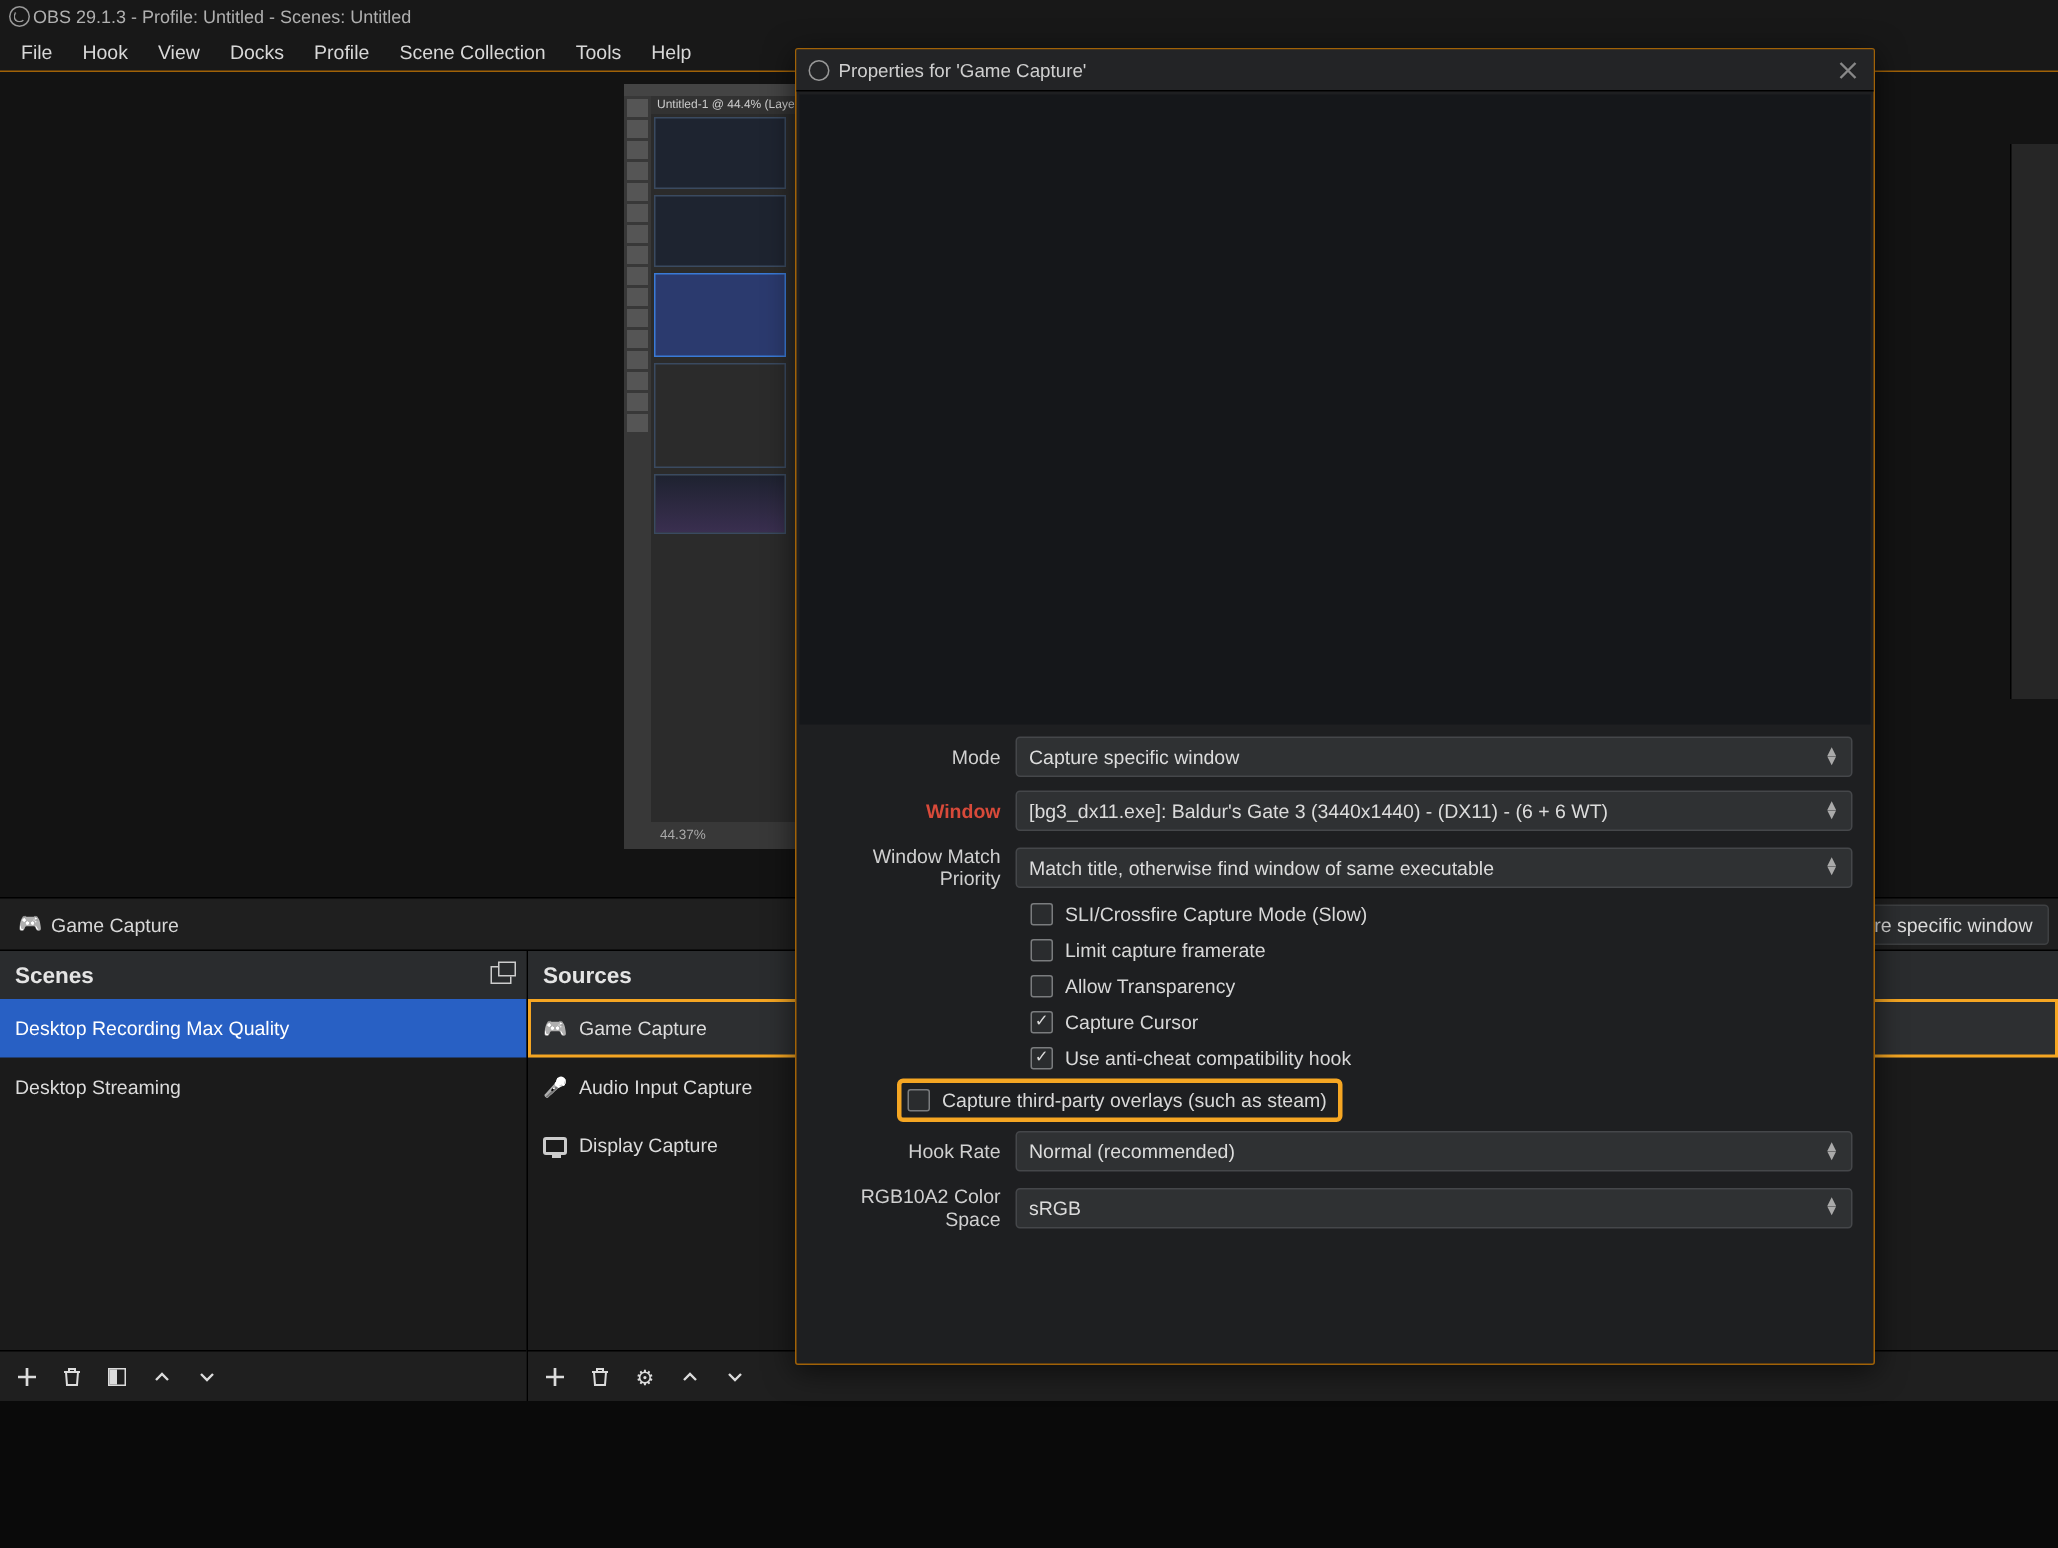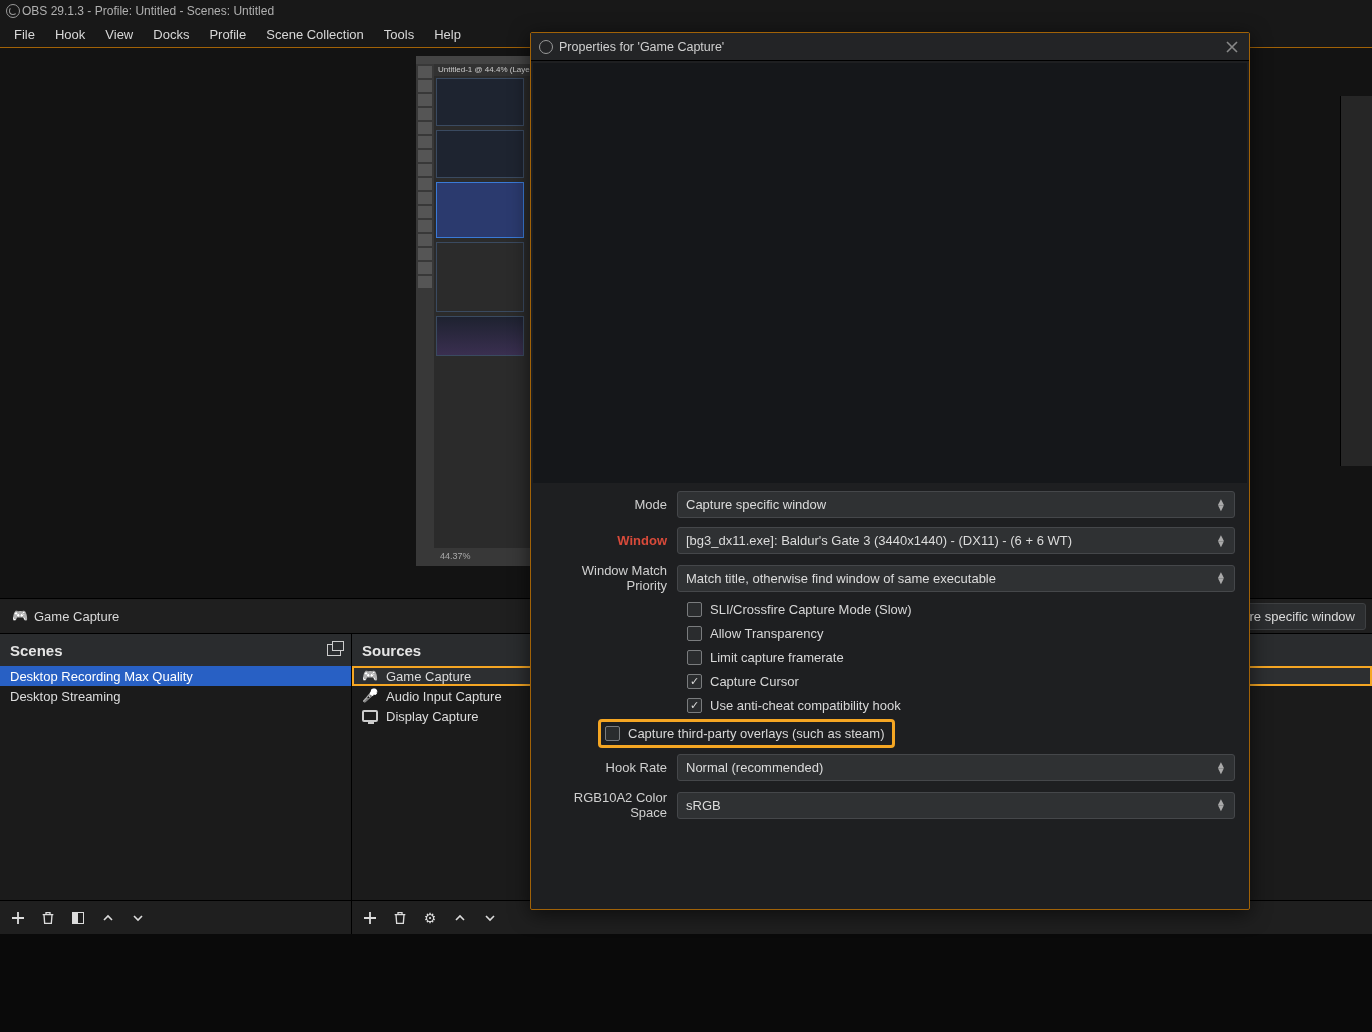--- a/index.html
+++ b/index.html
@@ -33,21 +33,21 @@
 
 .panels { display:flex; height: 300px; }
 .panel { display:flex; flex-direction:column; background:#1b1b1b; }
 .panel.scenes { width: 352px; border-right:1px solid #000; }
 .panel.sources { flex:1; }
 .panel-head { height:32px; background:#2a2c2e; display:flex; align-items:center; justify-content:space-between; padding:0 10px; font-weight:600; font-size:15px; color:#e4e4e4; }
 .panel-body { flex:1; overflow:auto; }
 .panel-foot { height:34px; background:#1f1f1f; border-top:1px solid #000; display:flex; align-items:center; gap:6px; padding:0 6px; }
 .ficon { width:24px; height:24px; display:flex; align-items:center; justify-content:center; color:#dcdcdc; cursor:pointer; border-radius:3px; }
 
-.listrow { height:20px; display:flex; align-items:center; padding:0 10px; gap:8px; color:#dcdcdc; cursor:pointer; font-size:13px; }
+.listrow { height:39px; display:flex; align-items:center; padding:0 10px; gap:8px; color:#dcdcdc; cursor:pointer; font-size:13px; }
 .listrow.sel-blue { background:#2860c4; color:#fff; }
 .listrow.sel-orange { outline:2px solid #f5a623; outline-offset:-2px; background:#2d2f31; }
 
 
 .dialog { position:absolute; left:530px; top:32px; width:720px; height:878px; background:#1e1f21; border:1px solid #a16207; display:flex; flex-direction:column; border-radius:2px; box-shadow:0 4px 20px rgba(0,0,0,.6); }
 .dlg-title { height:28px; background:#232426; display:flex; align-items:center; padding:0 8px; gap:6px; font-size:12.5px; color:#cfcfcf; border-bottom:1px solid #000; }
 .dlg-title .obs-logo { width:14px; height:14px; border:1.5px solid #999; border-radius:50%; position:relative; }
 .dlg-close { margin-left:auto; width:18px; height:18px; display:flex; align-items:center; justify-content:center; color:#888; cursor:pointer; }
 .dlg-preview { height:420px; background:#15171a; margin:2px; }
 .dlg-body { flex:1; overflow:auto; padding:6px 14px 0 14px; }
@@ -281,25 +281,25 @@
           </div>
         </div>
     </div>
 
     <div class="chkrow">
         <span class="chk"></span>
         <span>SLI/Crossfire Capture Mode (Slow)</span>
       </div>
     <div class="chkrow">
         <span class="chk"></span>
+        <span>Limit capture framerate</span>
+      </div>
+    <div class="chkrow">
+        <span class="chk"></span>
         <span>Allow Transparency</span>
-      </div>
-    <div class="chkrow">
-        <span class="chk"></span>
-        <span>Limit capture framerate</span>
       </div>
     <div class="chkrow">
         <span class="chk on"></span>
         <span>Capture Cursor</span>
       </div>
     <div class="chkrow">
         <span class="chk on"></span>
         <span>Use anti-cheat compatibility hook</span>
       </div>
     <div class="chkrow hl">

